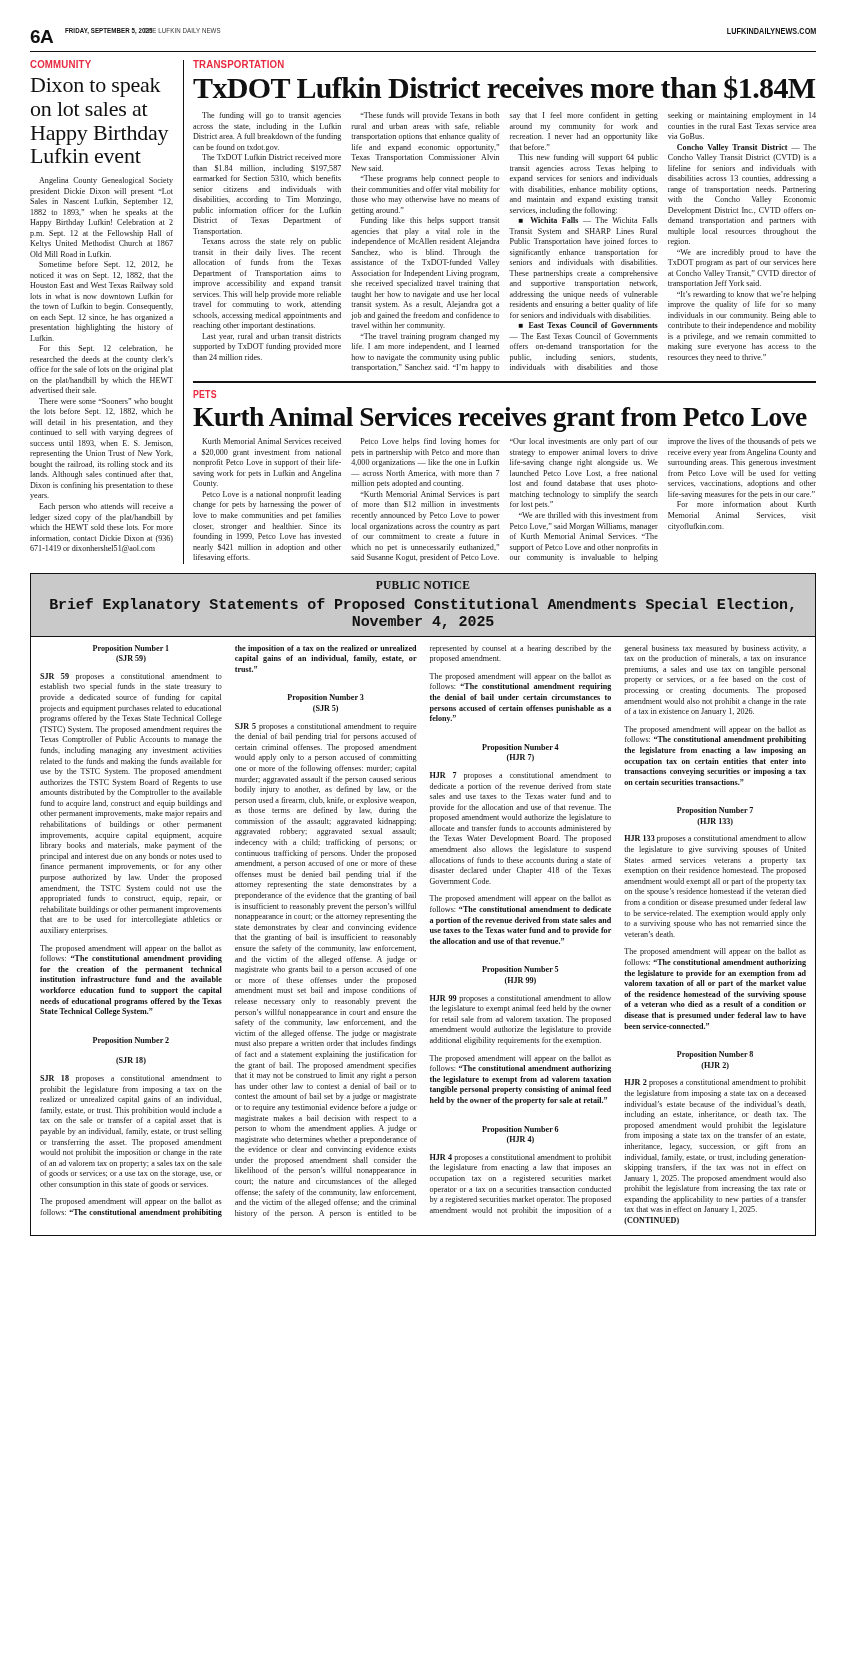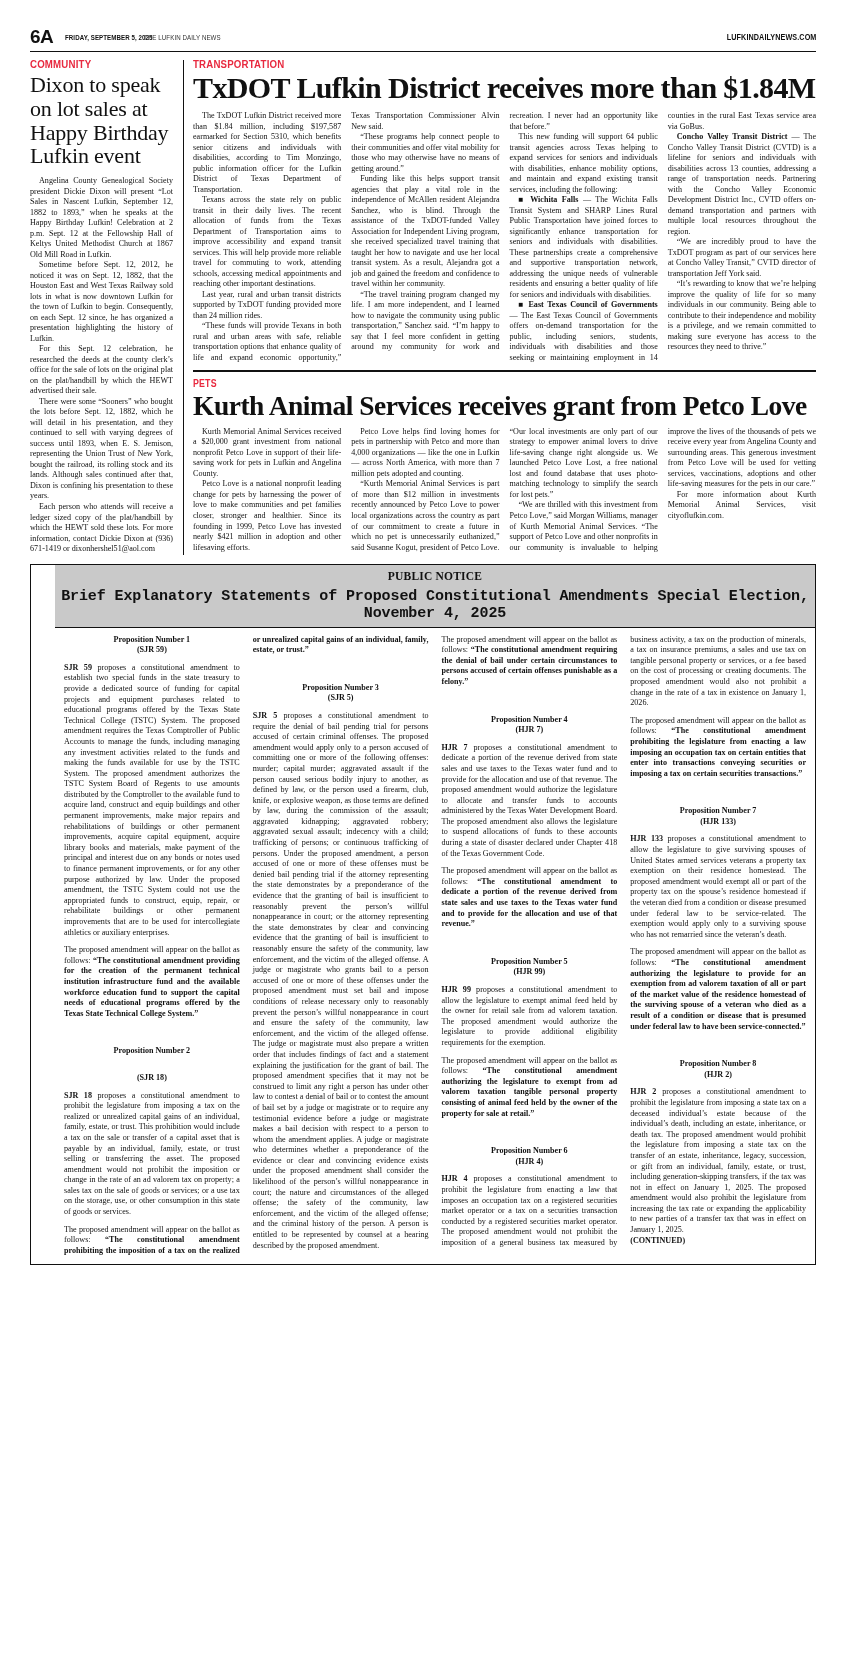--- a/index.html
+++ b/index.html
@@ -16,21 +16,21 @@
   }
   .page {
     width: 846px; height: 1674px;
     padding: 26px 30px 10px 30px;
     position: relative;
   }
 
   
   .masthead {
     display: flex;
-    align-items: center;
+    align-items: flex-start;
     padding-bottom: 3px;
   }
   .folio {
     font-family: "Liberation Sans", sans-serif;
     font-weight: 700;
     font-size: 19px;
     letter-spacing: -0.5px;
     color: #111;
     margin-right: 12px;
   }
@@ -124,21 +124,20 @@
     hyphens: auto;
     -webkit-hyphens: auto;
   }
   p.body b { font-weight: 700; }
   .artrule2 { border-top: 2.2px double #111; margin: 7px 0 5px 0; height: 3px; }
 
   
   .notice {
     margin-top: 9px;
     border: 1.2px solid #111;
-    padding-left: 24px;
   }
   .notice-head {
     background: #c9c9c9;
     border-bottom: 1.2px solid #111;
     text-align: center;
     padding: 5px 4px 5px 4px;
   }
   .notice-head .l1 {
     font-family: "Liberation Serif", serif;
     font-weight: 700;
@@ -164,21 +163,21 @@
     text-align: justify;
     margin: 0;
     text-indent: 0;
     hyphens: auto;
     -webkit-hyphens: auto;
   }
   .notice-body p.sp { margin-top: 7px; }
   .notice-body p.ctr {
     text-align: center;
     font-weight: 700;
-    margin-top: 27px;
+    margin-top: 18px;
   }
   .notice-body p.ctr.first { margin-top: 0; }
   .notice-body p b { font-weight: 700; }
   .cont {
     text-align: right;
     font-weight: 700;
     font-size: 9.5px;
     margin-top: 9px;
   }
 </style>
@@ -210,20 +209,21 @@
     </div>
 
     <div class="vdivide"></div>
 
     <div class="right-col">
 
       <div>
         <div class="kicker">TRANSPORTATION</div>
         <h1 class="hl-big">TxDOT Lufkin District receives more than $1.84M</h1>
         <div class="cols4">
+          <p class="body">The funding will go to transit agencies across the state, including in the Lufkin District area. A full breakdown of the funding can be found on txdot.gov.</p>
           <p class="body">The TxDOT Lufkin District received more than $1.84 million, including $197,587 earmarked for Section 5310, which benefits senior citizens and individuals with disabilities, according to Tim Monzingo, public information officer for the Lufkin District of Texas Department of Transportation.</p>
           <p class="body">Texans across the state rely on public transit in their daily lives. The recent allocation of funds from the Texas Department of Transportation aims to improve accessibility and expand transit services. This will help provide more reliable travel for commuting to work, attending schools, accessing medical appointments and reaching other important destinations.</p>
           <p class="body">Last year, rural and urban transit districts supported by TxDOT funding provided more than 24 million rides.</p>
           <p class="body">“These funds will provide Texans in both rural and urban areas with safe, reliable transportation options that enhance quality of life and expand economic opportunity,” Texas Transportation Commissioner Alvin New said.</p>
           <p class="body">“These programs help connect people to their communities and offer vital mobility for those who may otherwise have no means of getting around.”</p>
           <p class="body">Funding like this helps support transit agencies that play a vital role in the independence of McAllen resident Alejandra Sanchez, who is blind. Through the assistance of the TxDOT-funded Valley Association for Independent Living program, she received specialized travel training that taught her how to navigate and use her local transit system. As a result, Alejandra got a job and gained the freedom and confidence to travel within her community.</p>
           <p class="body">“The travel training program changed my life. I am more independent, and I learned how to navigate the community using public transportation,” Sanchez said. “I’m happy to say that I feel more confident in getting around my community for work and recreation. I never had an opportunity like that before.”</p>
           <p class="body">This new funding will support 64 public transit agencies across Texas helping to expand services for seniors and individuals with disabilities, enhance mobility options, and maintain and expand existing transit services, including the following:</p>
           <p class="body"><b>■ Wichita Falls</b><span> — The Wichita Falls Transit System and SHARP Lines Rural Public Transportation have joined forces to significantly enhance transportation for seniors and individuals with disabilities. These partnerships create a comprehensive and supportive transportation network, addressing the unique needs of vulnerable residents and ensuring a better quality of life for seniors and individuals with disabilities.</span></p>
           <p class="body"><b>■ East Texas Council of Governments</b><span> — The East Texas Council of Governments offers on-demand transportation for the public, including seniors, students, individuals with disabilities and those seeking or maintaining employment in 14 counties in the rural East Texas service area via GoBus.</span></p>
@@ -256,21 +256,21 @@
       <div class="l2">Brief Explanatory Statements of Proposed Constitutional Amendments Special Election, November 4, 2025</div>
     </div>
     <div class="notice-body">
 
       <p class="ctr first">Proposition Number 1</p>
       <p class="ctr" style="margin-top:0">(SJR 59)</p>
       <p class="sp"><b>SJR 59</b> proposes a constitutional amendment to establish two special funds in the state treasury to provide a dedicated source of funding for capital projects and equipment purchases related to educational programs offered by the Texas State Technical College (TSTC) System. The proposed amendment requires the Texas Comptroller of Public Accounts to manage the funds, including managing any investment activities related to the funds and making the funds available for use by the TSTC System. The proposed amendment authorizes the TSTC System Board of Regents to use amounts distributed by the Comptroller to the available fund to acquire land, construct and equip buildings and other permanent improvements, make major repairs and rehabilitations of buildings or other permanent improvements, acquire capital equipment, acquire library books and materials, make payment of the principal and interest due on any bonds or notes used to finance permanent improvements, or for any other purpose authorized by law. Under the proposed amendment, the TSTC System could not use the appropriated funds to construct, equip, repair, or rehabilitate buildings or other permanent improvements that are to be used for intercollegiate athletics or auxiliary enterprises.</p>
       <p class="sp">The proposed amendment will appear on the ballot as follows: <b>“The constitutional amendment providing for the creation of the permanent technical institution infrastructure fund and the available workforce education fund to support the capital needs of educational programs offered by the Texas State Technical College System.”</b></p>
 
       <p class="ctr">Proposition Number 2</p>
-      <p class="ctr" style="margin-top:16px">(SJR 18)</p>
+      <p class="ctr" style="margin-top:10px">(SJR 18)</p>
       <p class="sp"><b>SJR 18</b> proposes a constitutional amendment to prohibit the legislature from imposing a tax on the realized or unrealized capital gains of an individual, family, estate, or trust. This prohibition would include a tax on the sale or transfer of a capital asset that is payable by an individual, family, estate, or trust selling or transferring the asset. The proposed amendment would not prohibit the imposition or change in the rate of an ad valorem tax on property; a sales tax on the sale of goods or services; or a use tax on the storage, use, or other consumption in this state of goods or services.</p>
       <p class="sp">The proposed amendment will appear on the ballot as follows: <b>“The constitutional amendment prohibiting the imposition of a tax on the realized or unrealized capital gains of an individual, family, estate, or trust.”</b></p>
 
       <p class="ctr">Proposition Number 3</p>
       <p class="ctr" style="margin-top:0">(SJR 5)</p>
       <p class="sp"><b>SJR 5</b> proposes a constitutional amendment to require the denial of bail pending trial for persons accused of certain criminal offenses. The proposed amendment would apply only to a person accused of committing one or more of the following offenses: murder; capital murder; aggravated assault if the person caused serious bodily injury to another, as defined by law, or the person used a firearm, club, knife, or explosive weapon, as those terms are defined by law, during the commission of the assault; aggravated kidnapping; aggravated robbery; aggravated sexual assault; indecency with a child; trafficking of persons; or continuous trafficking of persons. Under the proposed amendment, a person accused of one or more of these offenses must be denied bail pending trial if the attorney representing the state demonstrates by a preponderance of the evidence that the granting of bail is insufficient to reasonably prevent the person’s willful nonappearance in court; or the attorney representing the state demonstrates by clear and convincing evidence that the granting of bail is insufficient to reasonably ensure the safety of the community, law enforcement, and the victim of the alleged offense. A judge or magistrate who grants bail to a person accused of one or more of these offenses under the proposed amendment must set bail and impose conditions of release necessary only to reasonably prevent the person’s willful nonappearance in court and ensure the safety of the community, law enforcement, and the victim of the alleged offense. The judge or magistrate must also prepare a written order that includes findings of fact and a statement explaining the justification for the grant of bail. The proposed amendment specifies that it may not be construed to limit any right a person has under other law to contest a denial of bail or to contest the amount of bail set by a judge or magistrate or to require any testimonial evidence before a judge or magistrate makes a bail decision with respect to a person to whom the amendment applies. A judge or magistrate who determines whether a preponderance of the evidence or clear and convincing evidence exists under the proposed amendment shall consider the likelihood of the person’s willful nonappearance in court; the nature and circumstances of the alleged offense; the safety of the community, law enforcement, and the victim of the alleged offense; and the criminal history of the person. A person is entitled to be represented by counsel at a hearing described by the proposed amendment.</p>
       <p class="sp">The proposed amendment will appear on the ballot as follows: <b>“The constitutional amendment requiring the denial of bail under certain circumstances to persons accused of certain offenses punishable as a felony.”</b></p>
 
       <p class="ctr">Proposition Number 4</p>
       <p class="ctr" style="margin-top:0">(HJR 7)</p>

